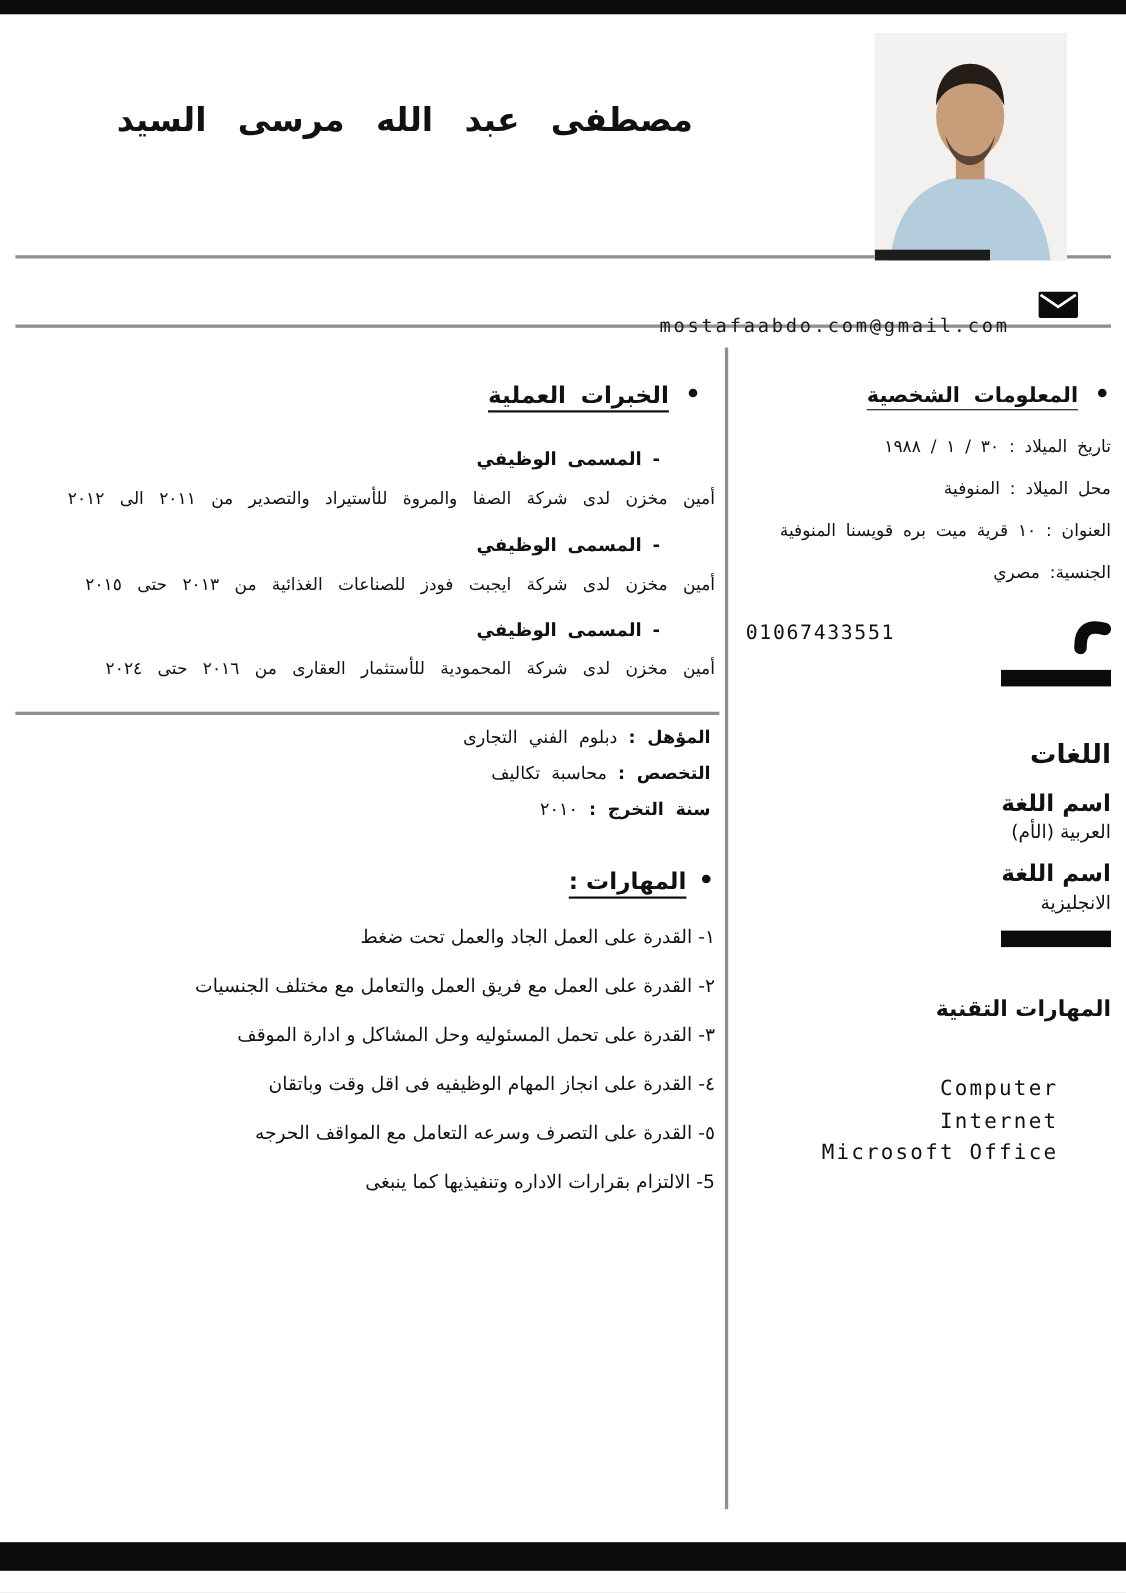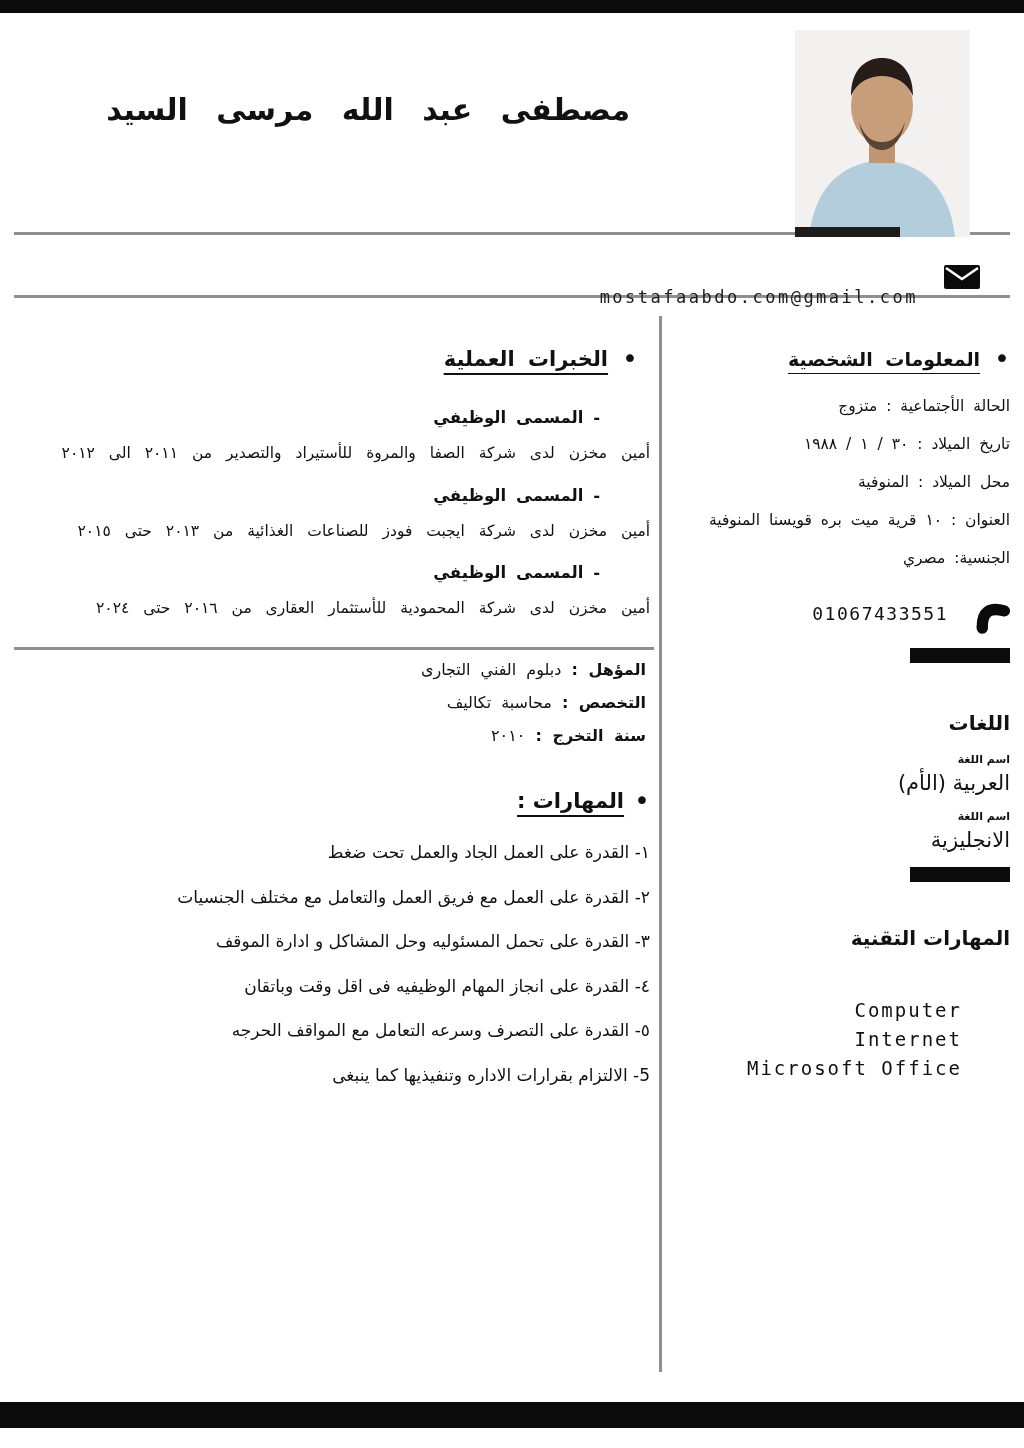--- a/index.html
+++ b/index.html
@@ -63,35 +63,35 @@
   .col-right .sec-header { margin-bottom:22px; }
   .col-right .sec-title { font-size:19px; }
 
   .info-line {
     font-size:15.5px; line-height:1.62; letter-spacing:1px; word-spacing:4px;
     margin-bottom:13px;
   }
   .info-line.gap-after { margin-bottom:22px; }
 
   .phone-row {
-    display:flex; align-items:center; gap:20px; justify-content:flex-start;
+    display:flex; align-items:center; gap:20px; justify-content:space-between;
     margin-bottom:14px; padding-left:6px;
   }
   .phone-number {
     font-family:"DejaVu Sans Mono", monospace; font-size:18px; letter-spacing:1.5px;
     direction:ltr;
   }
 
   .black-chip { width:100px; height:15px; background:#0b0b0b; }
   .chip-1 { margin-bottom:48px; }
   .chip-2 { margin-top:6px; margin-bottom:44px; }
 
-  .lang-title { font-size:20px; font-weight:bold; letter-spacing:2px; margin-bottom:18px;text-align:right; }
-  .lang-label { font-size:11px; font-weight:bold; letter-spacing:1px; margin-bottom:5px; }
-  .lang-value { font-size:21px; letter-spacing:0.5px; margin-bottom:15px; }
+  .lang-title { font-size:24px; font-weight:bold; letter-spacing:2px; margin-bottom:18px;text-align:right; }
+  .lang-label { font-size:21px; font-weight:bold; letter-spacing:1px; margin-bottom:5px; }
+  .lang-value { font-size:17px; letter-spacing:0.5px; margin-bottom:15px; }
 
   .tech-title { font-size:20px; font-weight:bold; letter-spacing:3px; margin-bottom:46px; }
   .tech-intro { font-size:15px; letter-spacing:2px; word-spacing:6px; padding-left:0; padding-right:0; margin-bottom:18px; text-align:right; padding-left:48px; }
   .tech-intro { padding-left:48px; padding-right:0; text-align:left; direction:rtl; }
   .tech-list {
     direction:ltr; text-align:right; padding-right:48px;
     font-family:"DejaVu Sans Mono", monospace; font-size:19px;
     letter-spacing:2px; line-height:1.55;
   }
 
@@ -162,21 +162,20 @@
 
   <div class="v-divider"></div>
 
   <div class="col-right">
 
     <div class="sec-header">
       <span class="sec-bullet">•</span>
       <span class="sec-title">المعلومات الشخصية</span>
     </div>
 
-    <p class="info-line">الحالة الأجتماعية : متزوج</p>
     <p class="info-line">تاريخ الميلاد : ٣٠ / ١ / ١٩٨٨</p>
     <p class="info-line">محل الميلاد : المنوفية</p>
     <p class="info-line">العنوان : ١٠ قرية ميت بره قويسنا المنوفية</p>
     <p class="info-line gap-after">الجنسية: مصري</p>
 
     <div class="phone-row">
       <span>
         <svg width="42" height="40" viewBox="0 0 48 44">
           <g transform="rotate(-38 24 22)">
             <path d="M8 30 Q 24 8 40 30" stroke="#0b0b0b" stroke-width="13" fill="none" stroke-linecap="round"></path>

